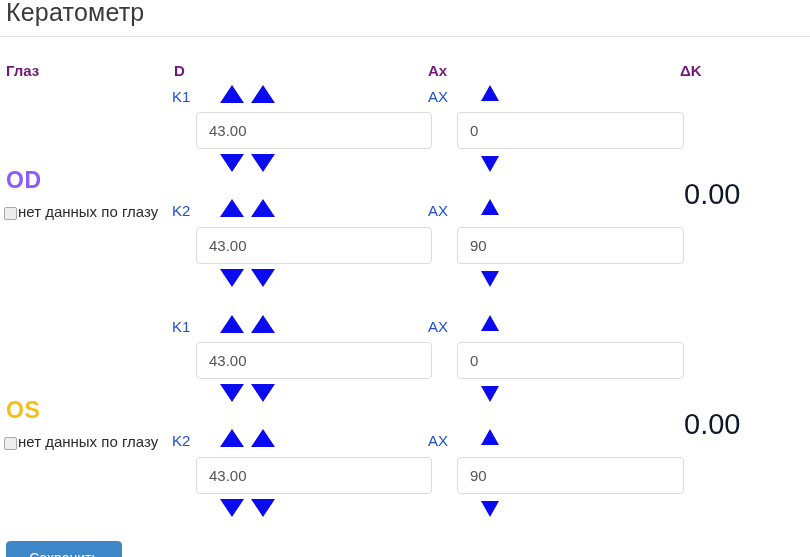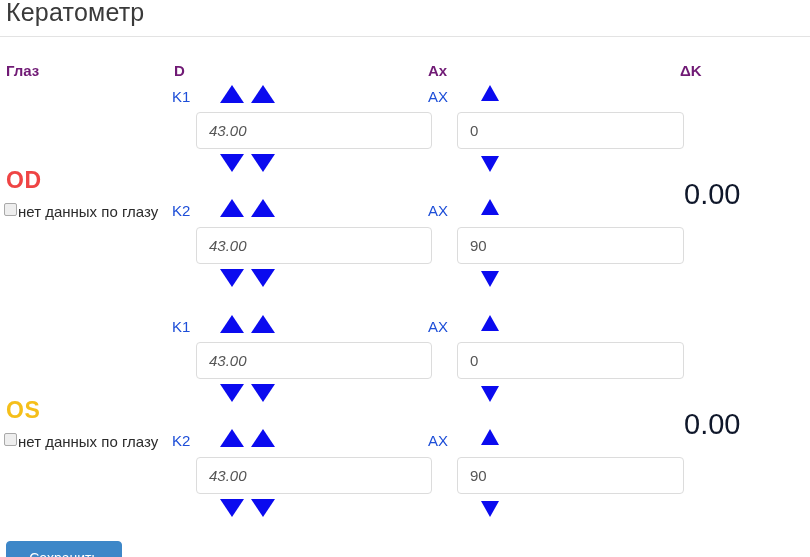--- a/index.html
+++ b/index.html
@@ -48,21 +48,21 @@
     font-weight: bold;
     letter-spacing: 0.5px;
   }
   .eye-od { left: 6px; top: 167px; color: #ff0000; }
   .eye-os { left: 6px; top: 397px; color: #f5bf1a; }
 
   
   .nodata {
     position: absolute;
     display: flex;
-    align-items: flex-start;
+    align-items: flex-end;
     font-size: 15px;
     color: #2b2b2b;
     white-space: nowrap;
   }
   .nodata-od { left: 4px; top: 203px; }
   .nodata-os { left: 4px; top: 433px; }
   .nodata input[type=checkbox] {
     width: 13px; height: 13px;
     margin: 0 1px 0 0;
     padding: 0;
@@ -88,21 +88,21 @@
     height: 37px;
     border: 1px solid #dcdcdc;
     border-radius: 4px;
     background: #ffffff;
     font-family: "Liberation Sans", sans-serif;
     font-size: 15px;
     color: #555555;
     padding: 0 12px;
     outline: none;
   }
-  .fld-d  { left: 196px; width: 236px; font-style: italic; }
+  .fld-d  { left: 196px; width: 236px; }
   .fld-ax { left: 457px; width: 227px; }
 
   
   .spin {
     position: absolute;
     width: 0; height: 0;
     border-left: 12px solid transparent;
     border-right: 12px solid transparent;
   }
   .spin.up   { border-bottom: 18px solid #0b0bef; }
@@ -146,21 +146,21 @@
 <div class="page">
 
   <div class="title">Кератометр</div>
   <div class="title-divider"></div>
 
   <div class="col-head ch-eye">Глаз</div>
   <div class="col-head ch-d">D</div>
   <div class="col-head ch-ax">Ax</div>
   <div class="col-head ch-dk">ΔK</div>
 
-  <div class="eye-label eye-od" style="color: #ef4444;">OD</div>
+  <div class="eye-label eye-od" style="color: #8b5cf6;">OD</div>
 
   <label class="nodata nodata-od">
     <input type="checkbox" style="">
     <span>нет данных по глазу</span>
   </label>
 
   <div class="rlabel" style="left:172px; top:88px;">K1</div>
   <div class="spin up" style="left:220px; top:85px;"></div>
   <div class="spin up" style="left:251px; top:85px;"></div>
   <input class="fld fld-d" style="top: 112px;" value="43.00">

